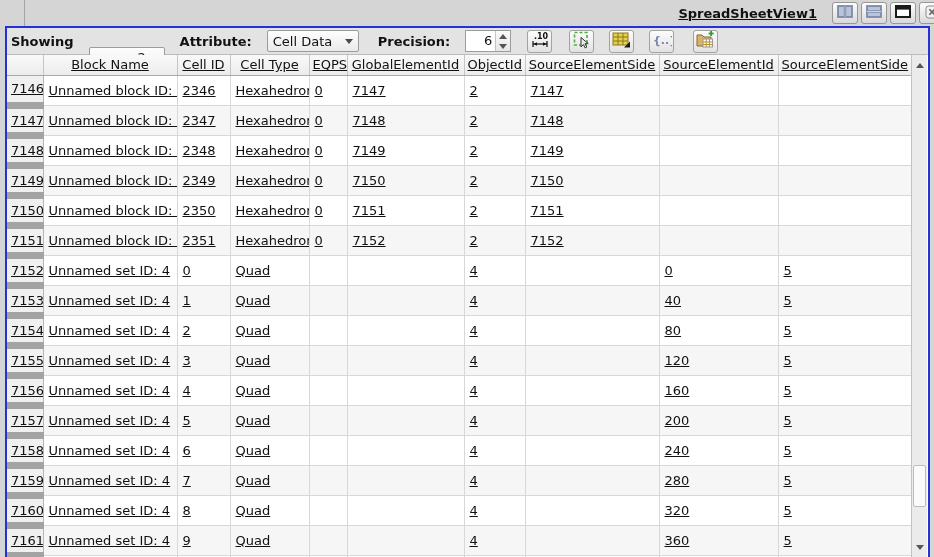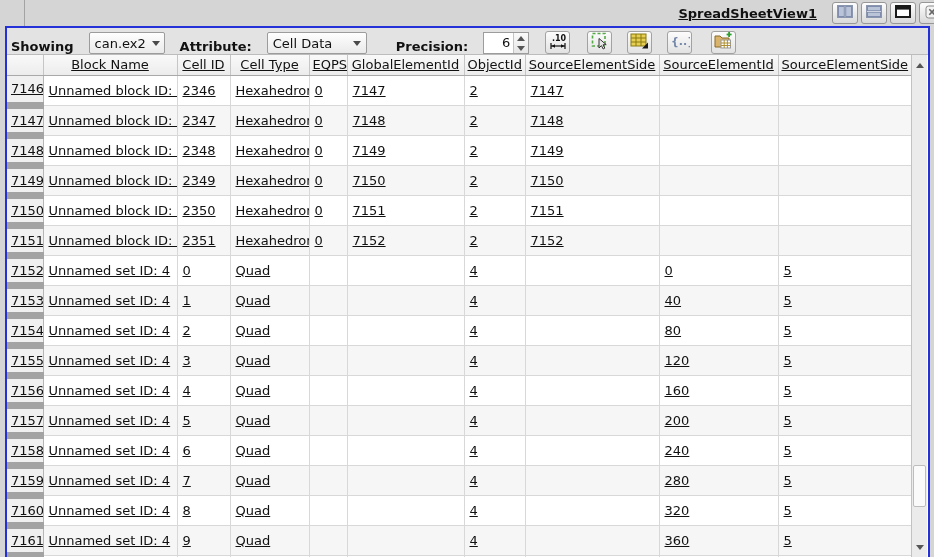--- a/index.html
+++ b/index.html
@@ -27,31 +27,31 @@
 
   
   .frame {
     position:absolute; left:5px; top:26px; width:925px; height:535px;
     border:2px solid #2531d8; background:#fff; overflow:hidden;
   }
 
   
   .toolbar {
     height:27px; background:#e3e3e3; border-bottom:1px solid #bcbcbc;
-    display:flex; align-items:flex-end; padding:0 4px; gap:15px;
+    display:flex; align-items:center; padding:0 4px; gap:15px;
   }
   .tb-label { font-weight:bold; white-space:nowrap; }
   .combo {
     height:22px; border:1px solid #9c9c9c; border-radius:2px;
     background:linear-gradient(#fefefe,#eaeaea);
     display:flex; align-items:center; justify-content:space-between; padding:0 5px;
     cursor:default;
   }
   .combo-showing { width:76px;margin-top:33px; }
-  .combo-attr { width:100px; }
+  .combo-attr { width:92px; }
   .arrow-down { width:0; height:0; border-left:4px solid transparent; border-right:4px solid transparent; border-top:5px solid #4a4a4a; margin-left:6px; }
   .spin { width:46px; height:22px; border:1px solid #9c9c9c; background:#fff; display:flex; align-items:stretch; }
   .spin-val { flex:1; text-align:right; padding:2px 3px 0 0; }
   .spin-btns { width:15px; display:flex; flex-direction:column; justify-content:space-around; align-items:center;
     border-left:1px solid #c4c4c4; background:linear-gradient(#fbfbfb,#e6e6e6); }
   .tri-up { width:0; height:0; border-left:4px solid transparent; border-right:4px solid transparent; border-bottom:5px solid #555; }
   .tri-down { width:0; height:0; border-left:4px solid transparent; border-right:4px solid transparent; border-top:5px solid #555; }
   .icon-btn {
     width:25px; height:23px; border:1px solid #a2a2a2; border-radius:3px;
     background:linear-gradient(#fcfcfc,#e2e2e2);
@@ -137,21 +137,21 @@
       <span>can.ex2</span>
       <span class="arrow-down"></span>
     </div>
 
     <span class="tb-label">Attribute:</span>
     <div class="combo combo-attr">
       <span>Cell Data</span>
       <span class="arrow-down"></span>
     </div>
 
-    <span class="tb-label" style="margin-left:14px;">Precision:</span>
+    <span class="tb-label" style="margin-left:4px;">Precision:</span>
     <div class="spin">
       <span class="spin-val">6</span>
       <span class="spin-btns">
         <span class="tri-up"></span>
         <span class="tri-down"></span>
       </span>
     </div>
 
     <button class="icon-btn" style="margin-left:1px;">
       <span>

